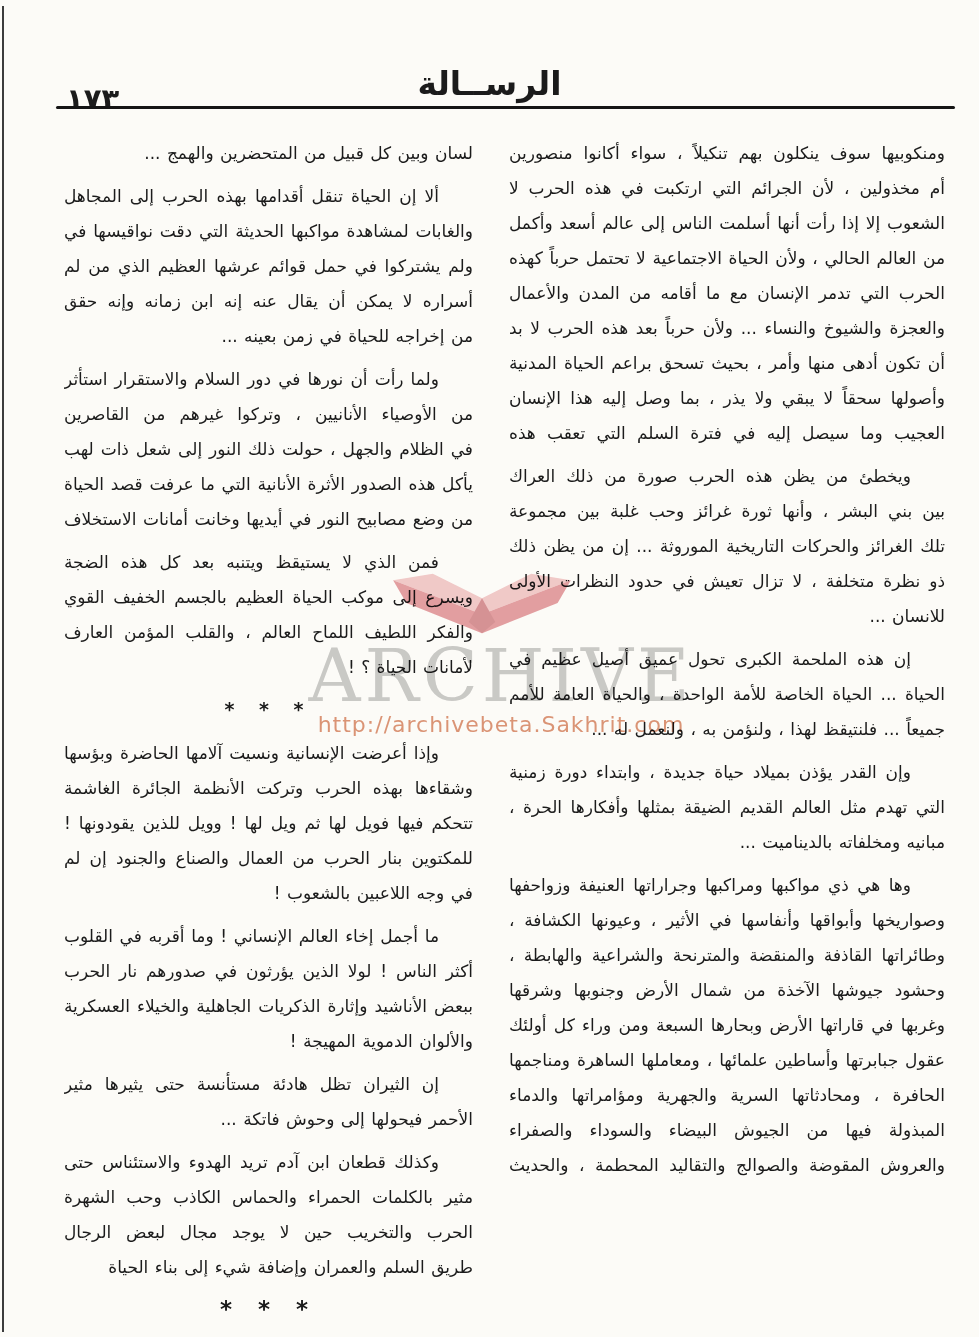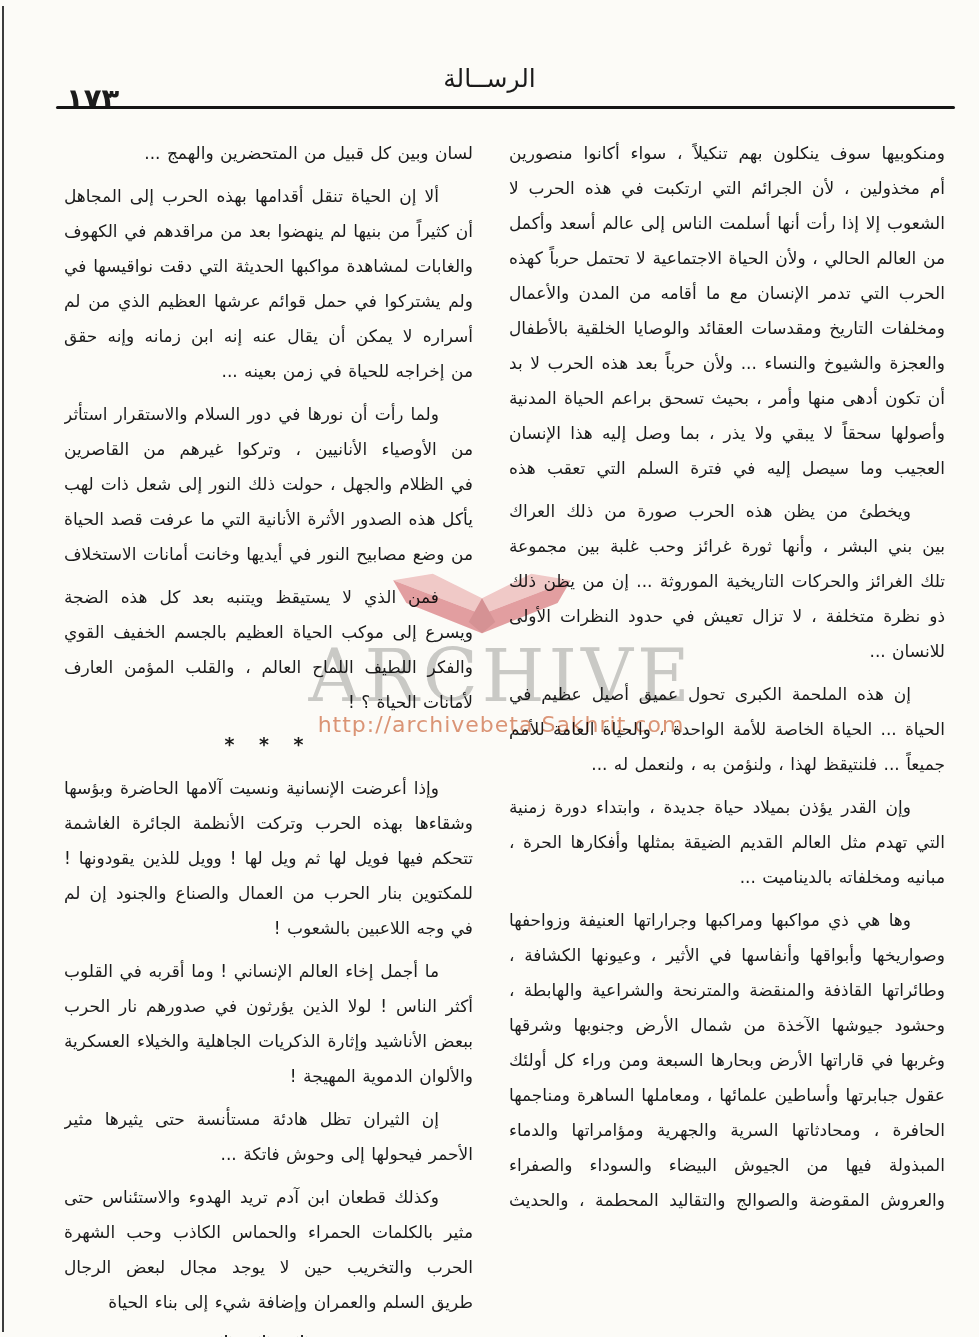--- a/index.html
+++ b/index.html
@@ -11,21 +11,21 @@
     overflow:hidden;
     font-family:"DejaVu Sans", sans-serif;
     color:#1b1b1b;
   }
   .edge-line {
     position:absolute; left:2px; top:6px; width:2px; height:1326px;
     background:#3c3c3c;
   }
   .journal-title {
     position:absolute; top:64px; left:0; right:0;
-    text-align:center; font-size:25px; font-weight:normal;
+    text-align:center; font-size:33px; font-weight:bold;
     direction:rtl;
   }
   .page-number {
     position:absolute; top:82px; left:66px;
     font-size:29px; font-weight:bold; direction:rtl;
   }
   .header-rule {
     position:absolute; top:106px; left:56px; width:899px; height:3px;
     background:#151515; border-radius:2px;
   }
@@ -82,21 +82,20 @@
   <div class="page-number">١٧٣</div>
   <div class="header-rule"></div>
 
   <section class="col col-right" id="col-right">
       <div class="para">
         <div class="line">ومنكوبيها سوف ينكلون بهم تنكيلاً ، سواء أكانوا منصورين</div>
         <div class="line">أم مخذولين ، لأن الجرائم التي ارتكبت في هذه الحرب لا تغتفرها</div>
         <div class="line">الشعوب إلا إذا رأت أنها أسلمت الناس إلى عالم أسعد وأكمل</div>
         <div class="line">من العالم الحالي ، ولأن الحياة الاجتماعية لا تحتمل حرباً كهذه</div>
         <div class="line">الحرب التي تدمر الإنسان مع ما أقامه من المدن والأعمال</div>
-        <div class="line">ومخلفات التاريخ ومقدسات العقائد والوصايا الخلقية بالأطفال</div>
         <div class="line">والعجزة والشيوخ والنساء ... ولأن حرباً بعد هذه الحرب لا بد</div>
         <div class="line">أن تكون أدهى منها وأمر ، بحيث تسحق براعم الحياة المدنية</div>
         <div class="line">وأصولها سحقاً لا يبقي ولا يذر ، بما وصل إليه هذا الإنسان</div>
         <div class="line">العجيب وما سيصل إليه في فترة السلم التي تعقب هذه الحرب ...</div>
       </div>
       <div class="para">
         <div class="line first">ويخطئ من يظن هذه الحرب صورة من ذلك العراك التقليدي</div>
         <div class="line">بين بني البشر ، وأنها ثورة غرائز وحب غلبة بين مجموعة ومجموعة</div>
         <div class="line">تلك الغرائز والحركات التاريخية الموروثة ... إن من يظن ذلك</div>
         <div class="line">ذو نظرة متخلفة ، لا تزال تعيش في حدود النظرات الأولى</div>
@@ -123,21 +122,20 @@
         <div class="line">المبذولة فيها من الجيوش البيضاء والسوداء والصفراء والحمراء ،</div>
         <div class="line">والعروش المقوضة والصوالج والتقاليد المحطمة ، والحديث عنها بكل</div>
       </div>
     </section>
   <section class="col col-left" id="col-left">
       <div class="para">
         <div class="line end">لسان وبين كل قبيل من المتحضرين والهمج ...</div>
       </div>
       <div class="para">
         <div class="line first">ألا إن الحياة تنقل أقدامها بهذه الحرب إلى المجاهل حينما رأت</div>
-        <div class="line">أن كثيراً من بنيها لم ينهضوا بعد من مراقدهم في الكهوف</div>
         <div class="line">والغابات لمشاهدة مواكبها الحديثة التي دقت نواقيسها في الآفاق</div>
         <div class="line">ولم يشتركوا في حمل قوائم عرشها العظيم الذي من لم يره ويدرك</div>
         <div class="line">أسراره لا يمكن أن يقال عنه إنه ابن زمانه وإنه حقق الغاية المنشودة</div>
         <div class="line end">من إخراجه للحياة في زمن بعينه ...</div>
       </div>
       <div class="para">
         <div class="line first">ولما رأت أن نورها في دور السلام والاستقرار استأثر به جماعة</div>
         <div class="line">من الأوصياء الأنانيين ، وتركوا غيرهم من القاصرين يخوضون</div>
         <div class="line">في الظلام والجهل ، حولت ذلك النور إلى شعل ذات لهب وحريق</div>
         <div class="line">يأكل هذه الصدور الأثرة الأنانية التي ما عرفت قصد الحياة</div>

